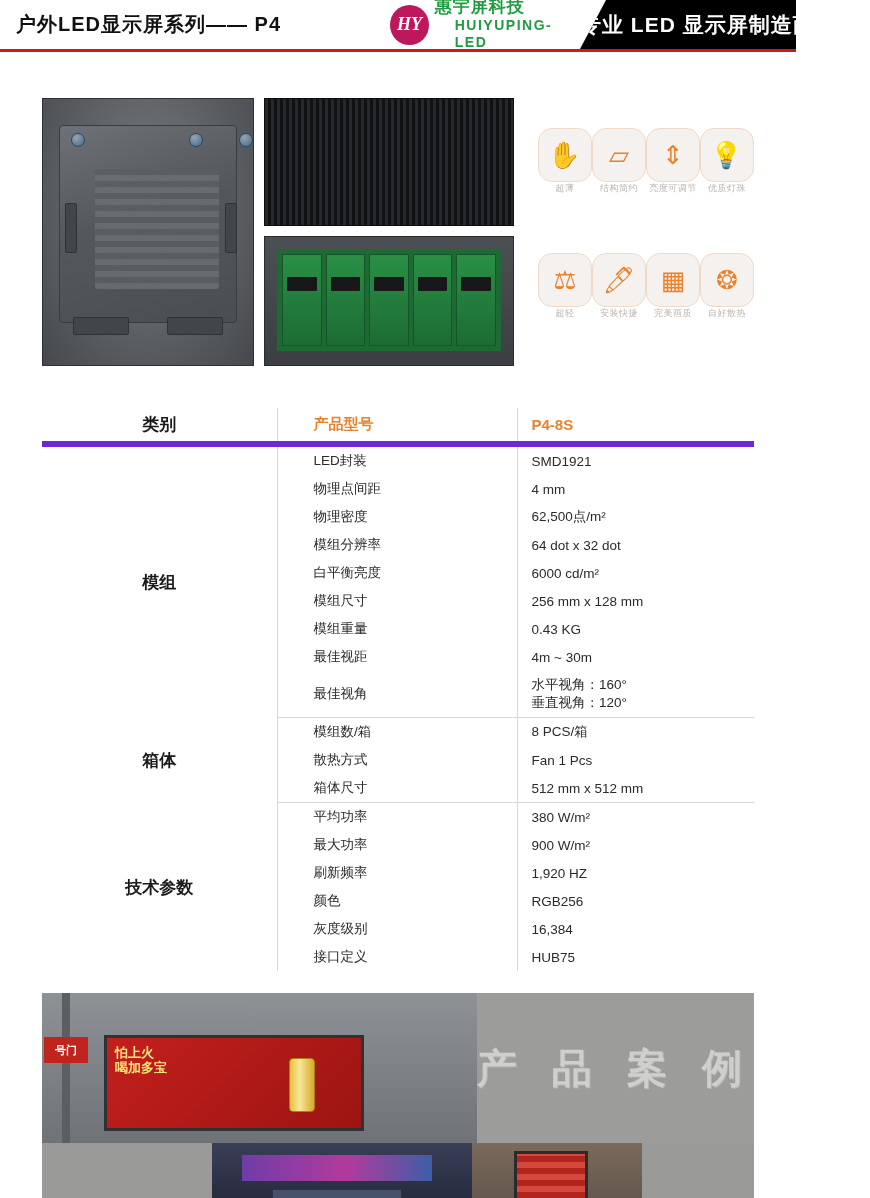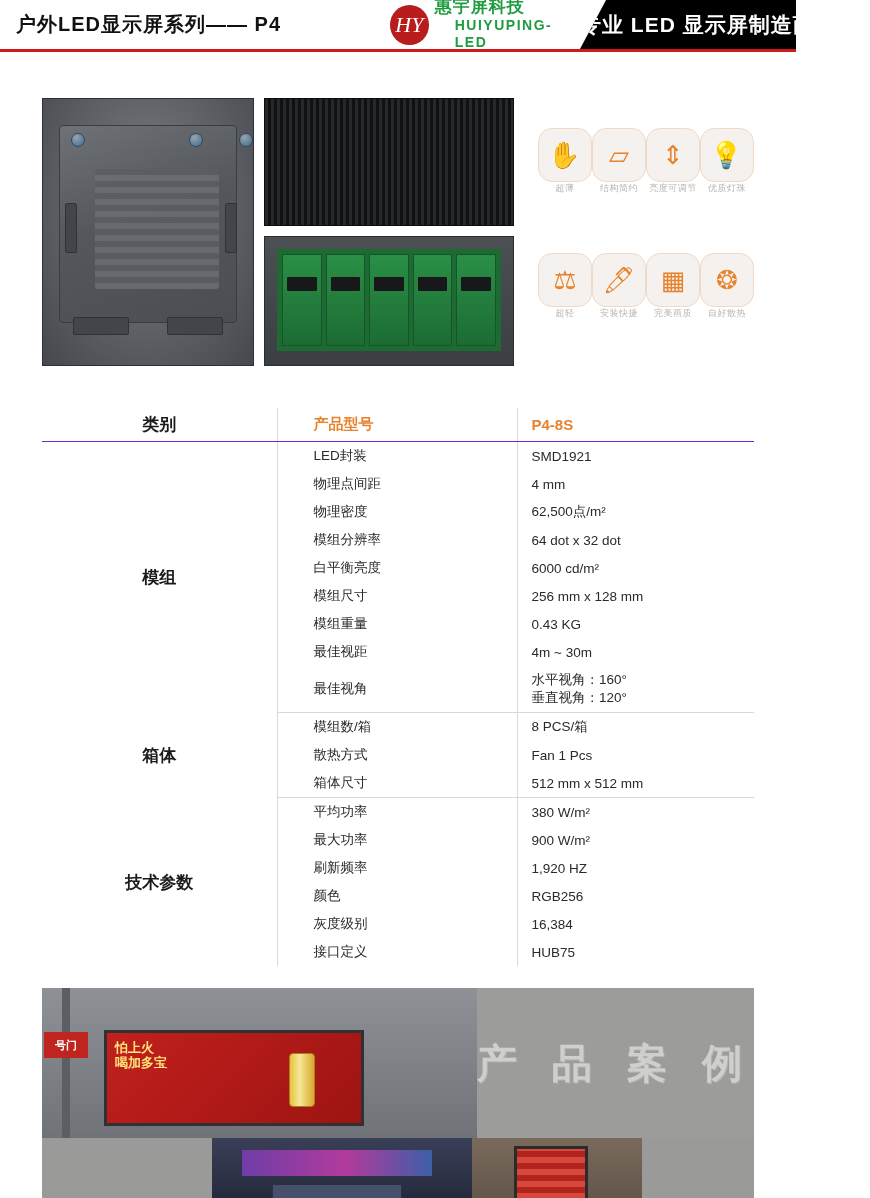--- a/index.html
+++ b/index.html
@@ -42,24 +42,24 @@
   .logo-block {
     flex: 0 0 190px;
     display: flex;
     align-items: center;
     gap: 6px;
     background: #fff;
   }
   .logo-mark {
     width: 40px; height: 40px;
     border-radius: 50%;
-    background: #b91c1c;
+    background: #be185d;
     color: #fff;
     display: flex; align-items: center; justify-content: center;
-    font-size: 22px; font-weight: normal;
+    font-size: 18px; font-weight: bold;
     font-style: italic;
     font-family: "Liberation Serif", serif;
   }
   .logo-text { display: flex; flex-direction: column; justify-content: center; }
   .logo-cn { font-size: 17px; font-weight: bold; color: #1f9c3f; letter-spacing: 1px; line-height: 1.1; }
   .logo-en { font-size: 14px; font-weight: bold; color: #1f9c3f; letter-spacing: 1.5px; line-height: 1.2; margin-left: 20px; }
 
   .header-right {
     flex: 1 1 auto;
     background: #000000;
@@ -201,21 +201,21 @@
     text-align: center;
     font-size: 17px;
     font-weight: bold;
     color: #1a1a1a;
     border-right: 1px solid #d8d8d8;
   }
   .name-cell { width: 240px; padding-left: 36px !important; }
   .value-cell { padding-left: 14px !important; border-left: 1px solid #d8d8d8; }
   .head-row td {
     padding-top: 10px; padding-bottom: 10px;
-    border-bottom: 1px solid #6d28d9;
+    border-bottom: 6px solid #6d28d9;
   }
   .head-row .name-cell, .head-row .value-cell {
     color: #e8822c; font-weight: bold; font-size: 15px;
   }
   .head-row .cat-cell { font-size: 17px; }
   .grp-end td { border-bottom: 1px solid #d8d8d8; }
   .two-line { line-height: 1.35; }
 
   
   .cases {

